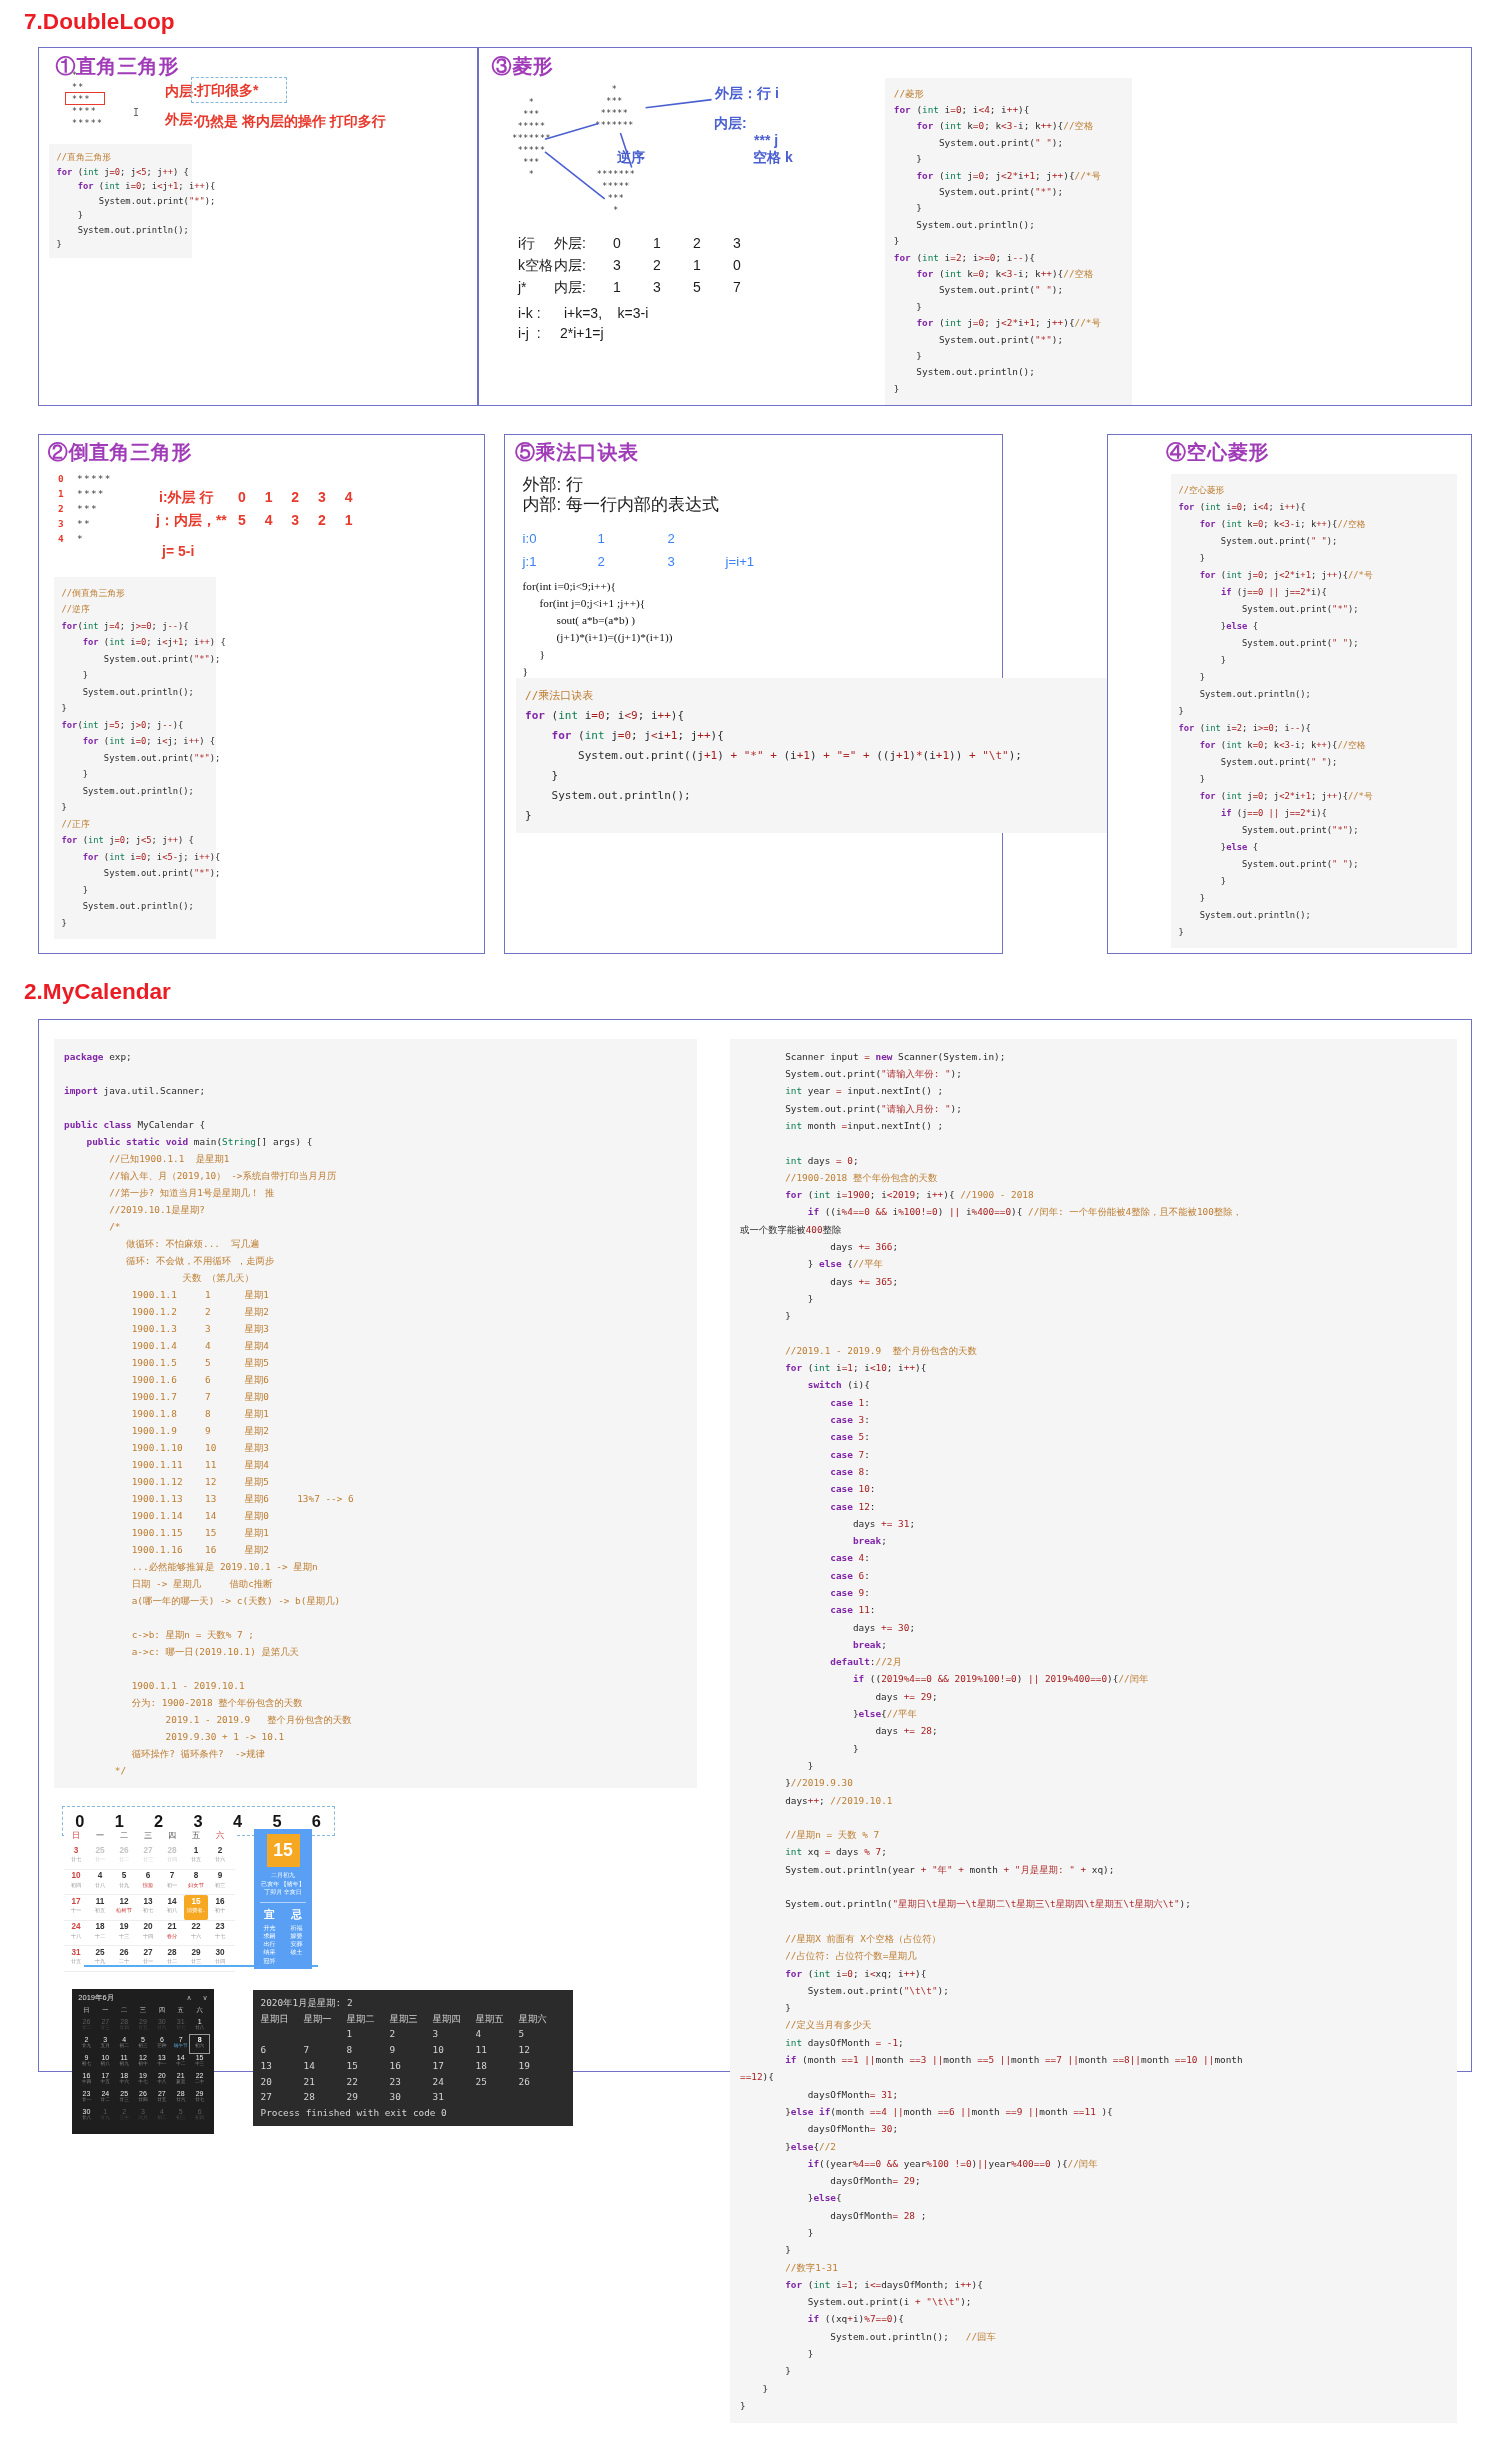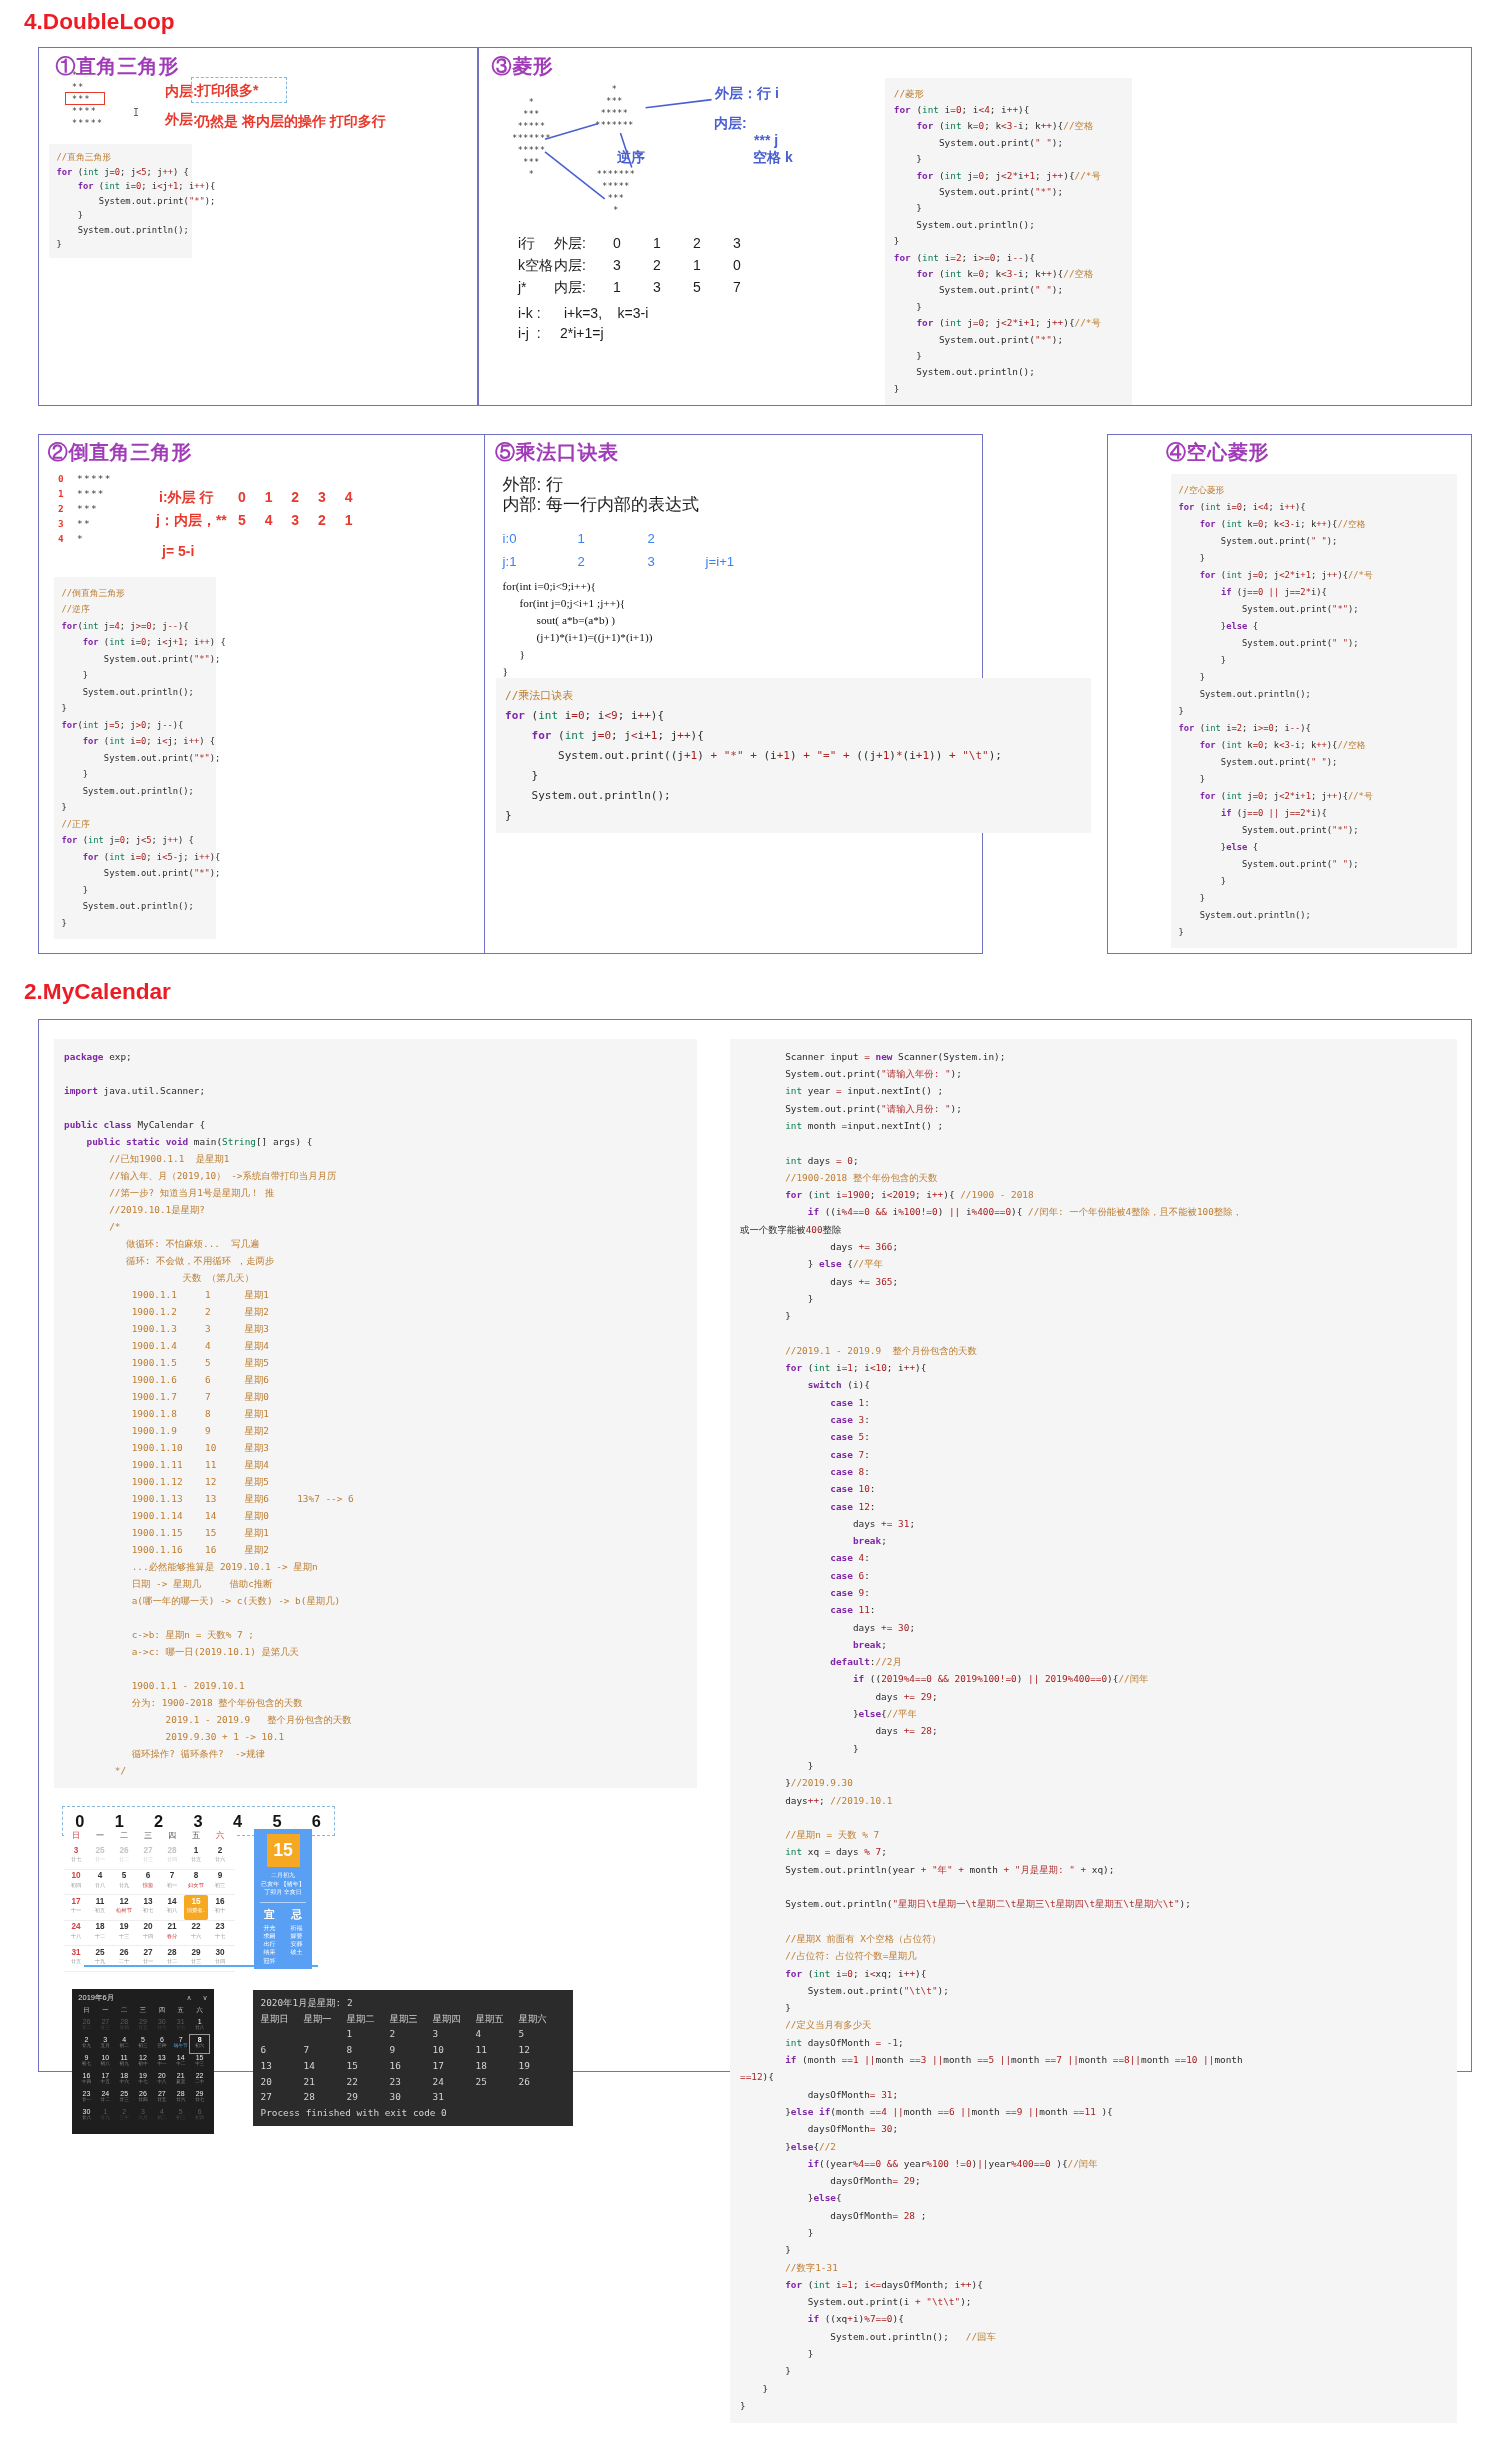--- a/index.html
+++ b/index.html
@@ -113,21 +113,21 @@
   #m-darkcal .td .cd{color:#fff;font-weight:bold}
   
   #m-console{left:214px;top:970px;width:320px;background:#2b2b2b;color:#d4d4d4;font-family:"DejaVu Sans Mono",monospace;font-size:9.4px;padding:5px 7.5px}
   .con-line{line-height:15.7px;white-space:pre}
   .con-row{display:flex;line-height:15.7px}
   .con-row span{width:43px;display:inline-block}
 </style>
 </head>
 <body>
 
-<div class="sec-title" style="left:24px;top:8.8px">4.DoubleLoop</div>
+<div class="sec-title" style="left:24px;top:8.8px">7.DoubleLoop</div>
 
 <div class="box" id="boxA" style="left:38px;top:47px;width:440px;height:359px">
   <div class="p-title" style="left:16.4px;top:5px">①直角三角形</div>
   <pre class="art" id="a-art">*
 **
 ***
 ****
 *****</pre>
   <div class="abs" id="a-redbox"></div>
   <div class="abs" id="a-cursor">I</div>
@@ -230,21 +230,21 @@
 }
 <span class="cmt">//正序</span>
 <span class="kw">for</span> (<span class="ty">int</span> j<span class="op">=</span><span class="num">0</span>; j<span class="op">&lt;</span><span class="num">5</span>; j<span class="op">++</span>) {
     <span class="kw">for</span> (<span class="ty">int</span> i<span class="op">=</span><span class="num">0</span>; i<span class="op">&lt;</span><span class="num">5</span><span class="op">-</span>j; i<span class="op">++</span>){
         System.out.print(<span class="str">"*"</span>);
     }
     System.out.println();
 }</pre>
 </div>
 
-<div class="box" id="boxD" style="left:484px;top:434px;width:499px;height:520px">
+<div class="box" id="boxD" style="left:504px;top:434px;width:499px;height:520px">
   <div class="p-title" style="left:10px;top:3.8px">⑤乘法口诀表</div>
   <div class="abs note" id="d-note1">外部:  行</div>
   <div class="abs note" id="d-note2">内部:  每一行内部的表达式</div>
   <div class="abs" id="d-ij">
       <div class="trow"><span class="tcell">i:0</span><span class="tcell">1</span><span class="tcell">2</span><span class="tcell"></span></div>
       <div class="trow"><span class="tcell">j:1</span><span class="tcell">2</span><span class="tcell">3</span><span class="tcell">j=i+1</span></div>
     </div>
   <pre class="abs" id="d-sketch">for(int i=0;i&lt;9;i++){
       for(int j=0;j&lt;i+1 ;j++){
             sout( a*b=(a*b) )

